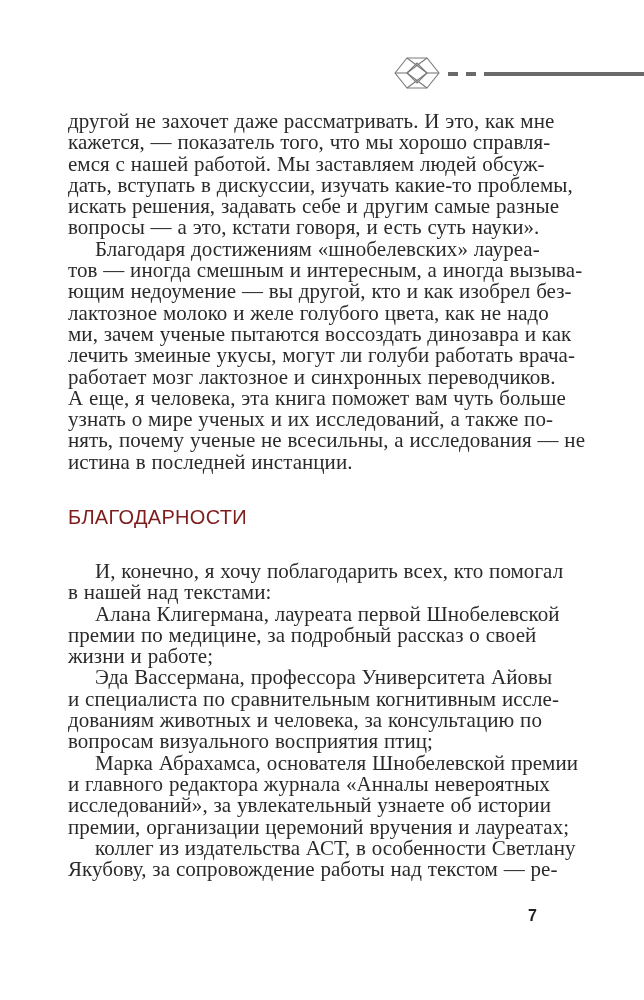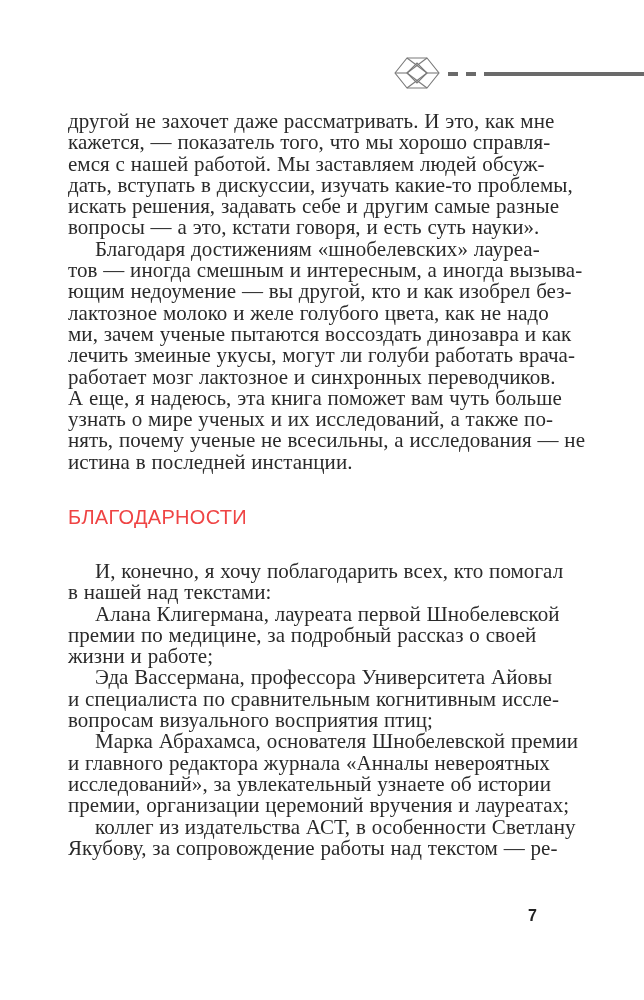--- a/index.html
+++ b/index.html
@@ -19,21 +19,21 @@
       display: block; height: 21.3px; line-height: 21.3px; font-size: 21px;
       text-align: justify; text-align-last: justify; white-space: nowrap; overflow: visible;
       letter-spacing: 0.05px; word-spacing: 0.5px;
     }
     .line.indent { padding-left: 27px; }
     .line.last { text-align-last: left; }
     .block-1 { top: 111px; }
     .heading {
       position: absolute; left: 68px; top: 506px;
       font-family: "Liberation Sans", "DejaVu Sans", sans-serif; font-weight: normal;
-      font-size: 20px; letter-spacing: 0.3px; color: #ef4444; margin: 0;
+      font-size: 20px; letter-spacing: 0.3px; color: #7f1d1d; margin: 0;
     }
     .block-2 { top: 561px; }
     .page-number {
       position: absolute; left: 528px; top: 907px;
       font-family: "Liberation Sans", "DejaVu Sans", sans-serif; font-weight: bold;
       font-size: 16px; color: #222;
     }
   </style>
 </head>
 <body>
@@ -66,21 +66,21 @@
     <span class="line last">вопросы — а это, кстати говоря, и есть суть науки».</span>
   </div>
   <div>
     <span class="line indent">Благодаря достижениям «шнобелевских» лауреа-</span>
     <span class="line">тов — иногда смешным и интересным, а иногда вызыва-</span>
     <span class="line">ющим недоумение — вы другой, кто и как изобрел без-</span>
     <span class="line">лактозное молоко и желе голубого цвета, как не надо</span>
     <span class="line">ми, зачем ученые пытаются воссоздать динозавра и как</span>
     <span class="line">лечить змеиные укусы, могут ли голуби работать врача-</span>
     <span class="line">работает мозг лактозное и синхронных переводчиков.</span>
-    <span class="line">А еще, я надеюсь, эта книга поможет вам чуть больше</span>
+    <span class="line">А еще, я человека, эта книга поможет вам чуть больше</span>
     <span class="line">узнать о мире ученых и их исследований, а также по-</span>
     <span class="line">нять, почему ученые не всесильны, а исследования — не</span>
     <span class="line last">истина в последней инстанции.</span>
   </div>
 </div>
 
 <h2 class="heading">БЛАГОДАРНОСТИ</h2>
 
 <div class="text-block block-2">
   <div>
@@ -88,20 +88,21 @@
     <span class="line last">в нашей над текстами:</span>
   </div>
   <div>
     <span class="line indent">Алана Клигермана, лауреата первой Шнобелевской</span>
     <span class="line">премии по медицине, за подробный рассказ о своей</span>
     <span class="line last">жизни и работе;</span>
   </div>
   <div>
     <span class="line indent">Эда Вассермана, профессора Университета Айовы</span>
     <span class="line">и специалиста по сравнительным когнитивным иссле-</span>
+    <span class="line">дованиям животных и человека, за консультацию по</span>
     <span class="line last">вопросам визуального восприятия птиц;</span>
   </div>
   <div>
     <span class="line indent">Марка Абрахамса, основателя Шнобелевской премии</span>
     <span class="line">и главного редактора журнала «Анналы невероятных</span>
     <span class="line">исследований», за увлекательный узнаете об истории</span>
     <span class="line last">премии, организации церемоний вручения и лауреатах;</span>
   </div>
   <div>
     <span class="line indent">коллег из издательства АСТ, в особенности Светлану</span>

